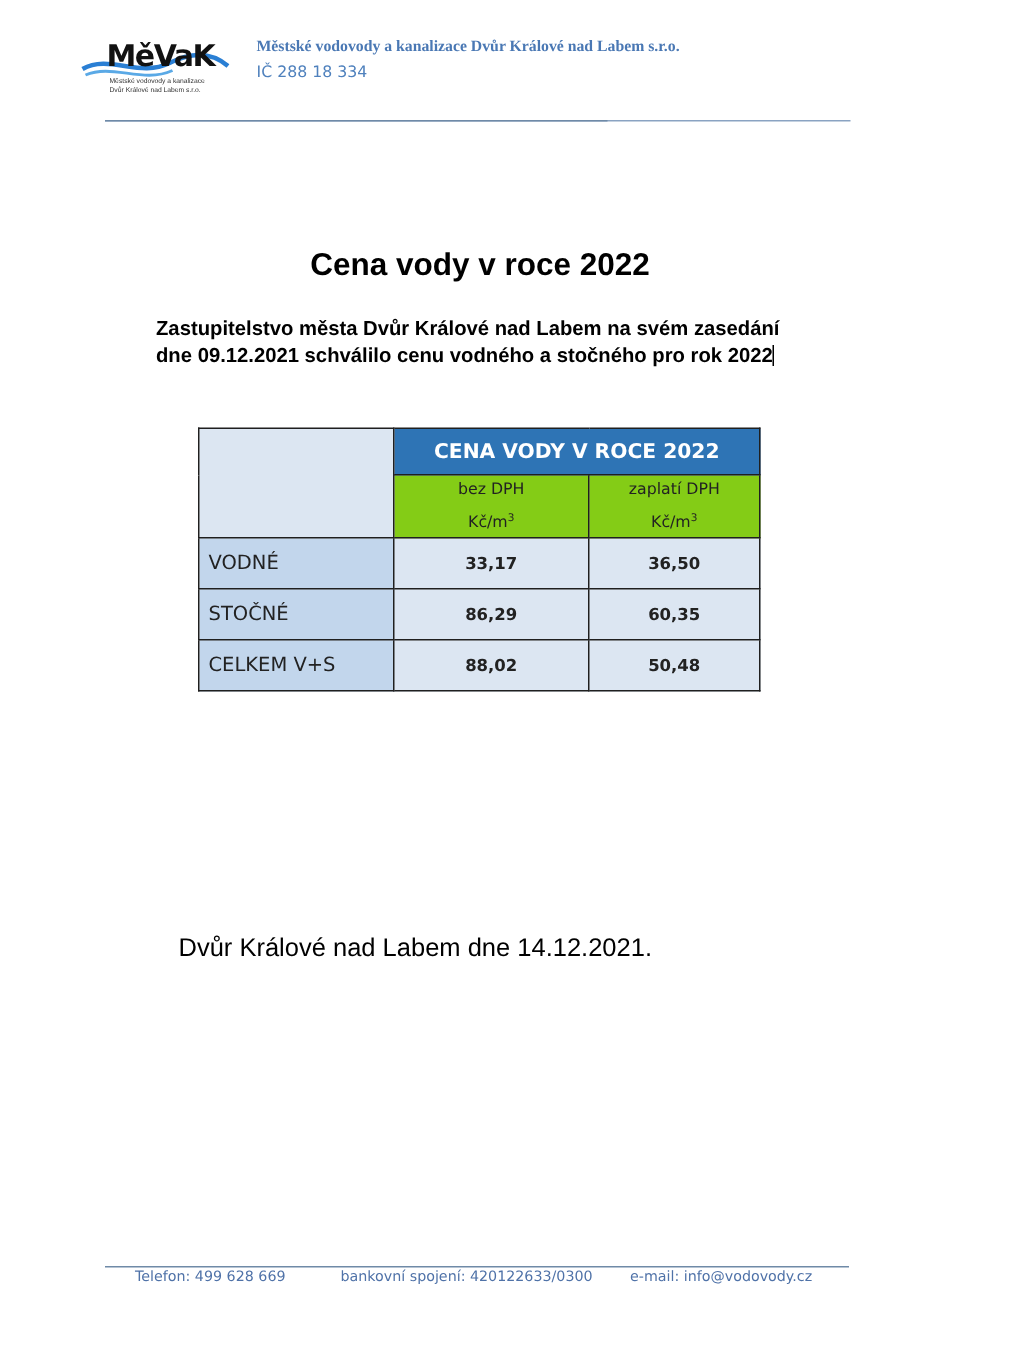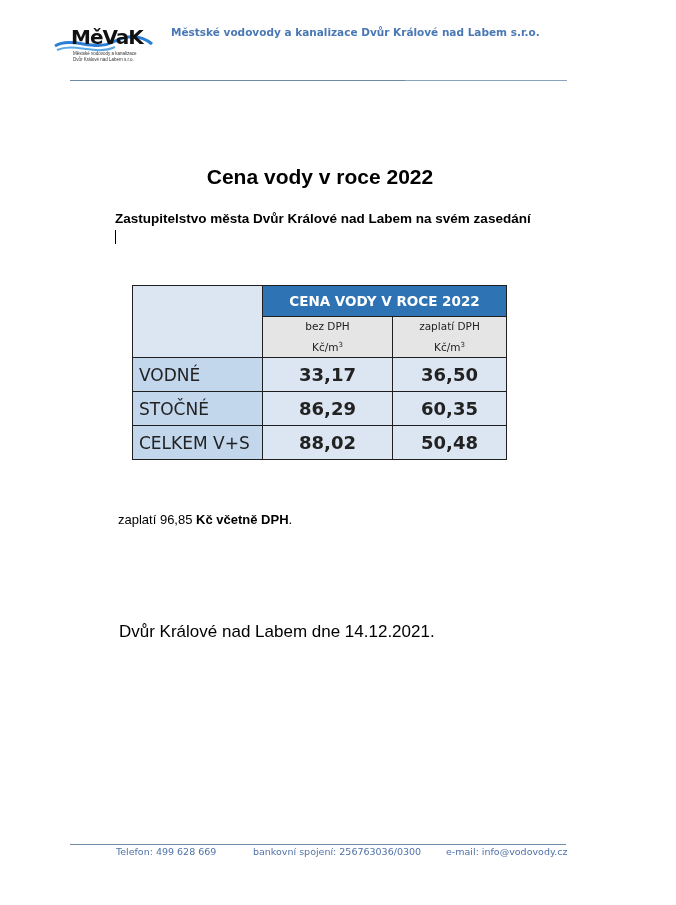--- a/index.html
+++ b/index.html
@@ -52,21 +52,21 @@
     }
     .company {
       position: absolute;
       left: 171px;
       top: 24px;
       font-family: "DejaVu Sans", sans-serif;
       font-size: 10.5px;
       line-height: 16px;
       color: #4f81bd;
     }
-    .company .name { font-weight: bold; color: #4a78b4; }
+    .company .name { font-weight: bold; color: #4a78b4; font-family: Liberation Serif, serif; }
     .header-rule {
       position: absolute;
       left: 70px;
       top: 80px;
       width: 497px;
       height: 0;
       border-top: 1.5px solid #8aa3c2;
     }
     .header-rule::before {
       content: "";
@@ -81,21 +81,21 @@
       position: absolute;
       left: 0;
       width: 640px;
       top: 165px;
       text-align: center;
       font-weight: bold;
       font-size: 21px;
     }
     .intro {
       position: absolute;
-      left: 115px;
+      left: 104px;
       top: 210px;
       width: 440px;
       font-weight: bold;
       font-size: 13.5px;
       line-height: 18px;
     }
     .cursor {
       display: inline-block;
       width: 1px;
       height: 14px;
@@ -120,42 +120,42 @@
     }
     .head-main {
       background: #2e74b5;
       color: #fff;
       font-weight: bold;
       font-size: 13.5px;
       text-align: center;
       height: 30px;
     }
     .head-sub {
-      background: #e5e5e5;
+      background: #84cc16;
       text-align: center;
       font-size: 10.5px;
       line-height: 19px;
       height: 38px;
       color: #222;
     }
     .col1 { width: 129px; }
     .col2 { width: 129px; }
     .col3 { width: 113px; }
     .row-label {
       background: #c2d6ec;
-      font-size: 17px;
+      font-size: 13px;
       padding-left: 6px !important;
       height: 33px;
       color: #222;
     }
     .row-val {
       background: #dce6f2;
       text-align: center;
       font-weight: bold;
-      font-size: 18px;
+      font-size: 11px;
       color: #222;
     }
     sup { font-size: 7px; vertical-align: 4px; }
     
     .note {
       position: absolute;
       left: 118px;
       top: 511px;
       width: 450px;
       font-size: 13px;
@@ -178,47 +178,48 @@
     }
     .footer {
       position: absolute;
       top: 846px;
       left: 90px;
       font-family: "DejaVu Sans", sans-serif;
       font-size: 9.5px;
       color: #4f72a8;
       white-space: nowrap;
     }
-    .footer span { position: absolute; top: 0; margin-left: 26px; }
+    .footer span { position: absolute; top: 0; }
   </style>
 </head>
 <body>
 
 <div class="logo">
   <svg class="logo-wave" viewBox="0 0 100 46">
     <path d="M2 24 C 20 14, 40 30, 60 20 S 92 16, 99 22" stroke="#2a7fd4" stroke-width="3" fill="none"></path>
     <path d="M4 28 C 22 20, 42 34, 62 25" stroke="#5aa9e6" stroke-width="2" fill="none"></path>
   </svg>
   <div class="logo-text">MěVaK</div>
   <div class="logo-sub">
     <div>Městské vodovody a kanalizace</div>
     <div>Dvůr Králové nad Labem s.r.o.</div>
   </div>
 </div>
 
 <div class="company">
   <div class="name">Městské vodovody a kanalizace Dvůr Králové nad Labem s.r.o.</div>
+  <div>IČ 288 18 334</div>
 </div>
 <div class="header-rule"></div>
 
 <div class="title">Cena vody v roce 2022</div>
 
 <div class="intro">
   <div>Zastupitelstvo města Dvůr Králové nad Labem na svém zasedání</div>
-  <div><span class="cursor"></span></div>
+  <div><span>dne 09.12.2021 schválilo cenu vodného a stočného pro rok 2022</span><span class="cursor"></span></div>
 </div>
 
 <table class="prices">
   <tbody>
       <tr>
     <td class="corner col1" rowspan="2"></td>
     <td class="head-main" colspan="2">CENA VODY V ROCE 2022</td>
   </tr>
   <tr>
     <td class="head-sub col2">
@@ -242,23 +243,22 @@
   </tr>
   <tr>
     <td class="row-label">CELKEM V+S</td>
     <td class="row-val">88,02</td>
     <td class="row-val">50,48</td>
   </tr>
 </tbody>
   </table>
 
 <div class="note">
-  <div><span>zaplatí 96,85 </span><b>Kč včetně DPH</b><span>.</span></div>
 </div>
 
 <div class="dateline">Dvůr Králové nad Labem dne 14.12.2021.</div>
 
 <div class="footer-rule"></div>
 <div class="footer">
   <span style="left:0">Telefon: 499 628 669</span>
-  <span style="left:137px">bankovní spojení: 256763036/0300</span>
+  <span style="left:137px">bankovní spojení: 420122633/0300</span>
   <span style="left:330px">e-mail: info@vodovody.cz</span>
 </div>
 
 </body></html>

